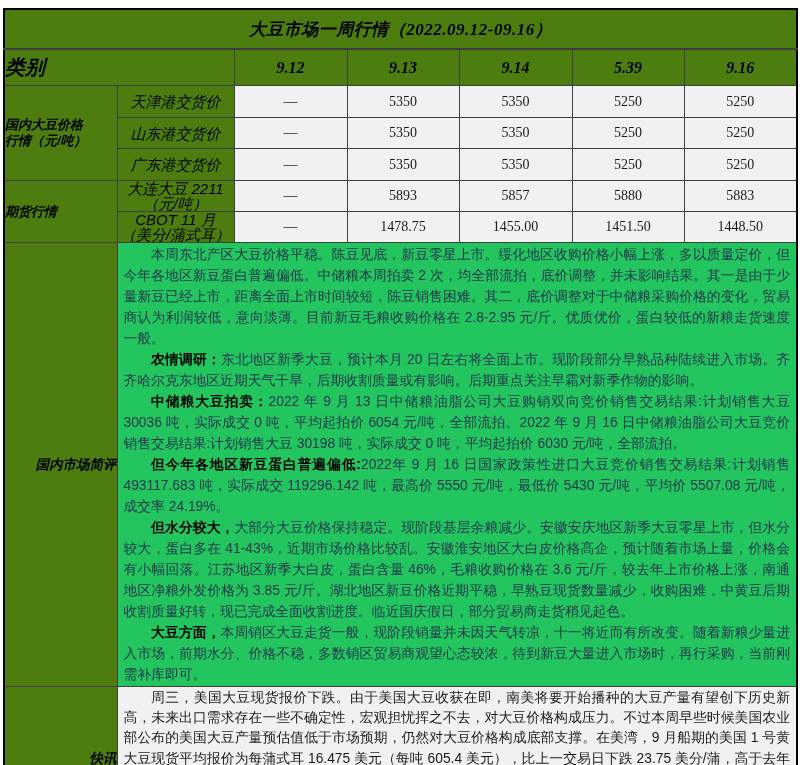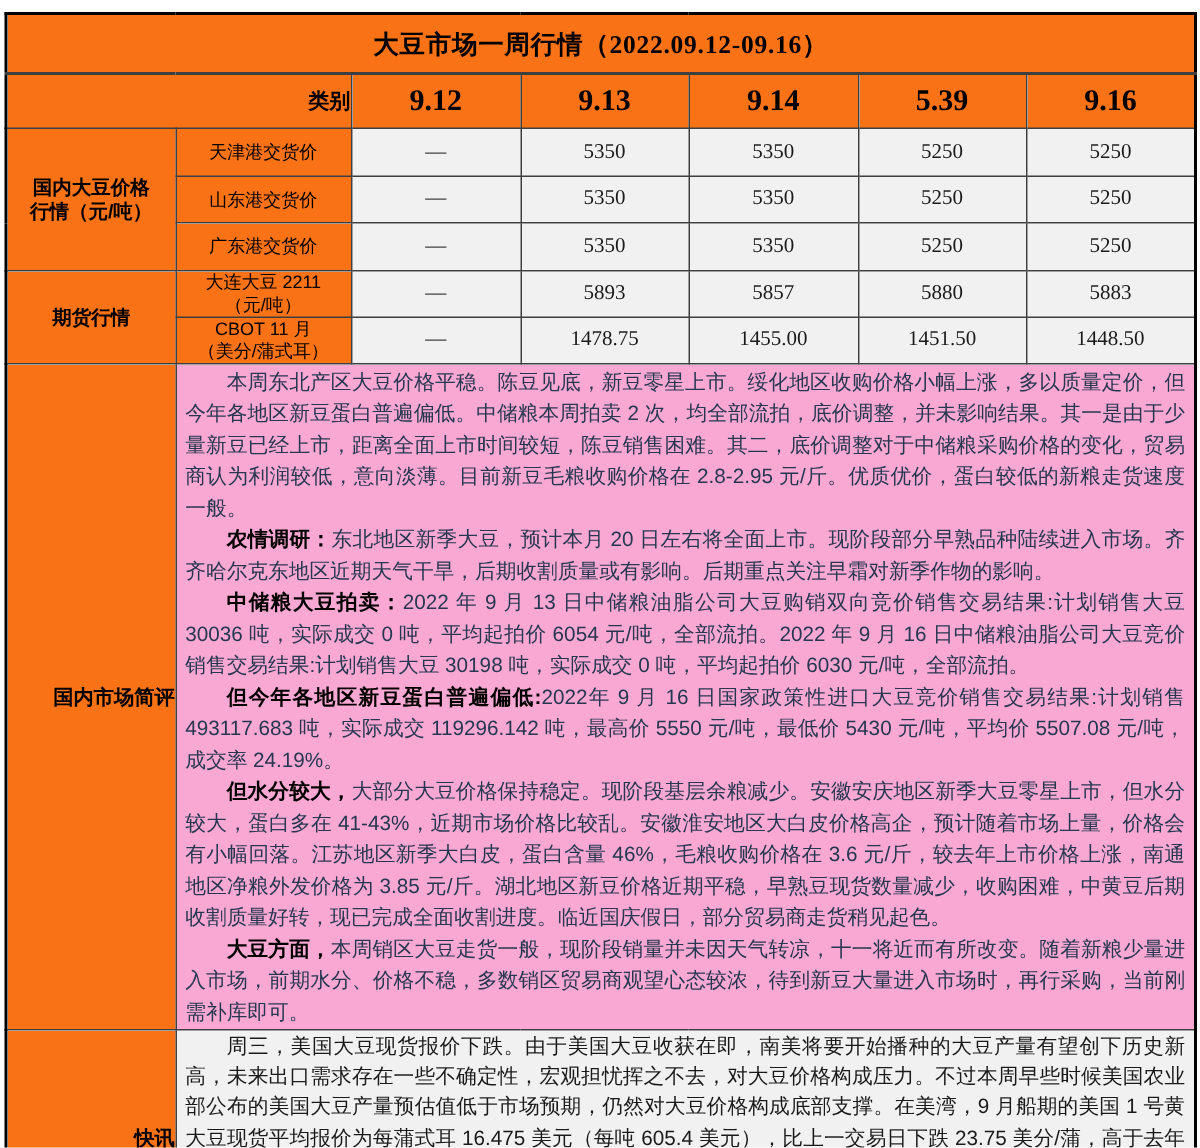--- a/index.html
+++ b/index.html
@@ -1,32 +1,32 @@
 <!DOCTYPE html>
 <html><head>
 <meta charset="utf-8">
 <style>
   html,body{margin:0;padding:0;background:#ffffff;width:800px;height:765px;
     font-family:"Liberation Sans","DejaVu Sans",sans-serif;}
   table{border-collapse:collapse;table-layout:fixed;width:793px;margin:8px 0 0 3px;
     border:2px solid #000;}
   td{border:1px solid #3f3f3f;overflow:hidden;padding:0;vertical-align:middle;}
-  .blue{background:#f97316;}
+  .blue{background:#4d7c0f;font-style:italic;}
   .title-cell{height:38px;text-align:center;font-family:"Liberation Serif","DejaVu Serif",serif;
     font-weight:bold;font-size:17px;color:#000;letter-spacing:.5px;border-bottom-width:2px;}
-  .hcat{height:35px;text-align:right;font-weight:bold;font-size:14px;color:#000;}
-  .hdate{height:35px;text-align:center;font-weight:bold;font-size:20px;color:#000;
+  .hcat{height:35px;text-align:left;font-weight:bold;font-size:20px;color:#000;}
+  .hdate{height:35px;text-align:center;font-weight:bold;font-size:16px;color:#000;
     font-family:"Liberation Serif","DejaVu Serif",serif;}
-  .glabel{text-align:center;font-weight:bold;font-size:13px;color:#000;white-space:pre-line;line-height:16px;}
-  .slabel{text-align:center;font-size:12px;color:#000;white-space:pre-line;line-height:15px;}
+  .glabel{font-weight:bold;font-size:13px;color:#000;white-space:pre-line;line-height:16px;}
+  .slabel{text-align:center;font-size:15px;color:#000;white-space:pre-line;line-height:15px;}
   .val{background:#f1f1f1;text-align:center;font-size:14px;color:#1a1a1a;
     font-family:"Liberation Serif","DejaVu Serif",serif;}
   .r32{height:32px;} .r31{height:31px;} .r27{height:27px;}
   .seclabel{text-align:right;font-weight:bold;font-size:13.5px;color:#000;}
-  .commentary-cell{background:#f9a8d4;height:357px;padding:1px 6px 1px 6px;vertical-align:top;}
+  .commentary-cell{background:#22c55e;height:357px;padding:1px 6px 1px 6px;vertical-align:top;}
   .commentary-cell p{margin:0;text-indent:2em;font-size:13.8px;line-height:21px;
     text-align:justify;color:#26374f;}
   .commentary-cell .b{font-weight:bold;color:#000;}
   .news-cell{background:#f1f1f1;height:142px;padding:1px 6px;vertical-align:top;}
   .news-cell p{margin:0;text-indent:2em;font-size:13.8px;line-height:20.2px;
     text-align:justify;color:#1a1a1a;}
 </style>
 </head>
 <body>
 

